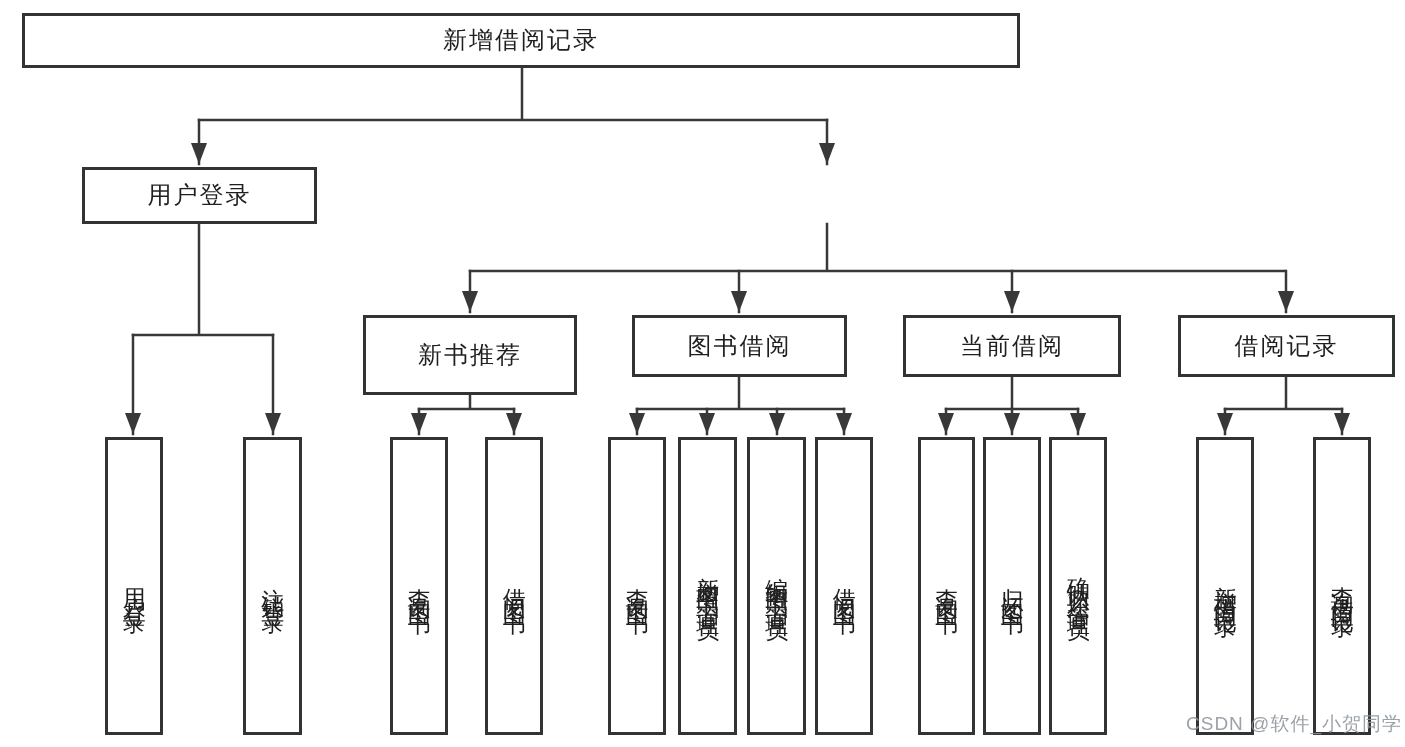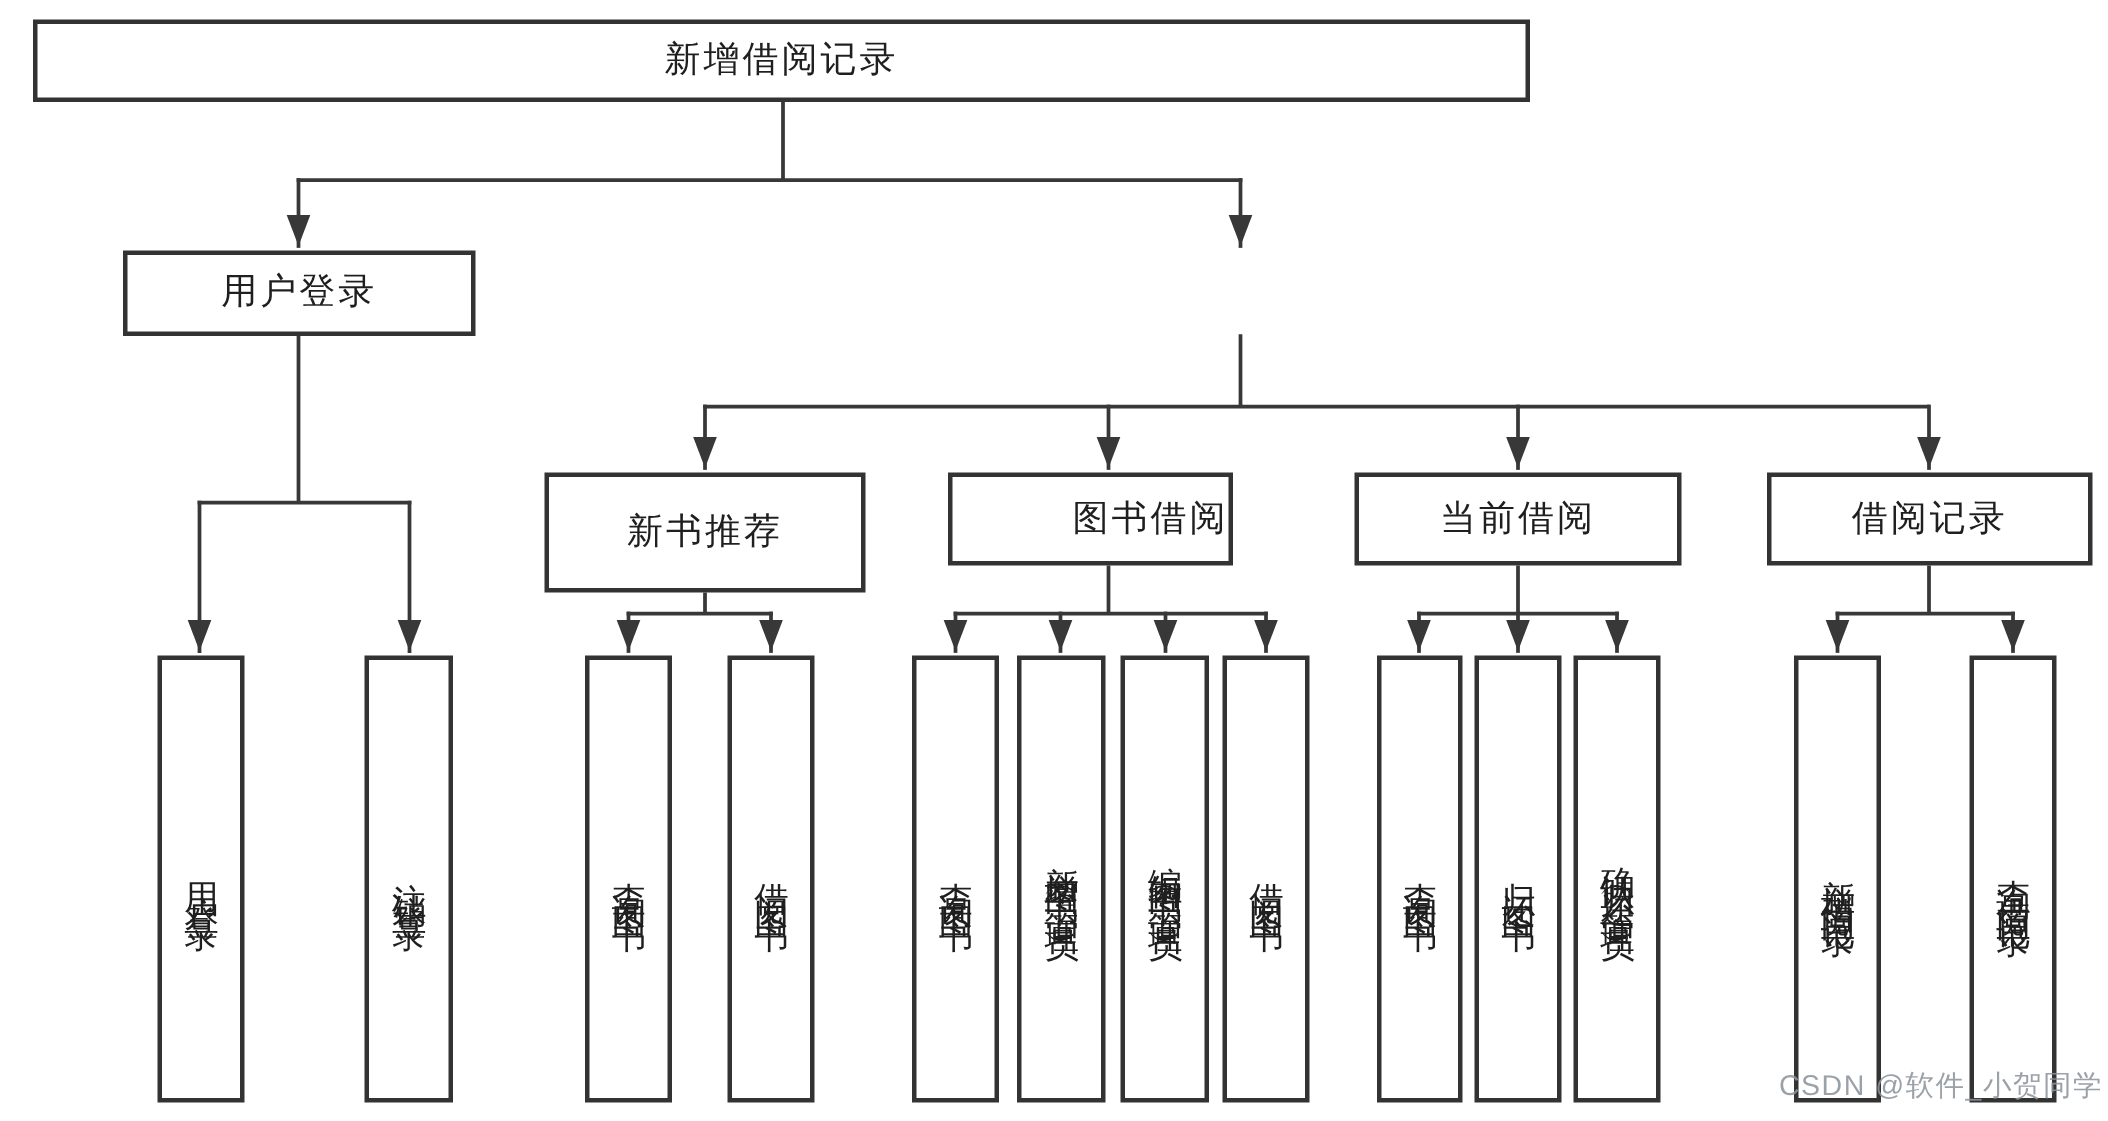--- a/index.html
+++ b/index.html
@@ -39,21 +39,21 @@
     font-size: 23px;
     color: #1f1f1f;
   }
   .sp8 { letter-spacing: 8px; }
   .sp6 { letter-spacing: 6px; }
   
   .n-root   { left: 22px;   top: 13px;  width: 998px; height: 55px; }
   .n-login  { left: 82px;   top: 167px; width: 235px; height: 57px; }
   .n-mgmt   { left: 710px;  top: 167px; width: 233px; height: 57px; }
   .n-rec    { left: 363px;  top: 315px; width: 214px; height: 80px; }
-  .n-borrow { left: 632px;  top: 315px; width: 190px; height: 62px; justify-content: flex-end; }
+  .n-borrow { left: 632px;  top: 315px; width: 215px; height: 62px; }
   .n-cur    { left: 903px;  top: 315px; width: 218px; height: 62px; }
   .n-recs   { left: 1178px; top: 315px; width: 217px; height: 62px; }
   .lf       { top: 437px; height: 298px; width: 58px; }
   .l-a1 { left: 105px; }
   .l-a2 { left: 243px; width: 59px; }
   .l-b1 { left: 390px; }
   .l-b2 { left: 485px; }
   .l-c1 { left: 608px; }
   .l-c2 { left: 678px; width: 59px; }
   .l-c3 { left: 747px; width: 59px; }

